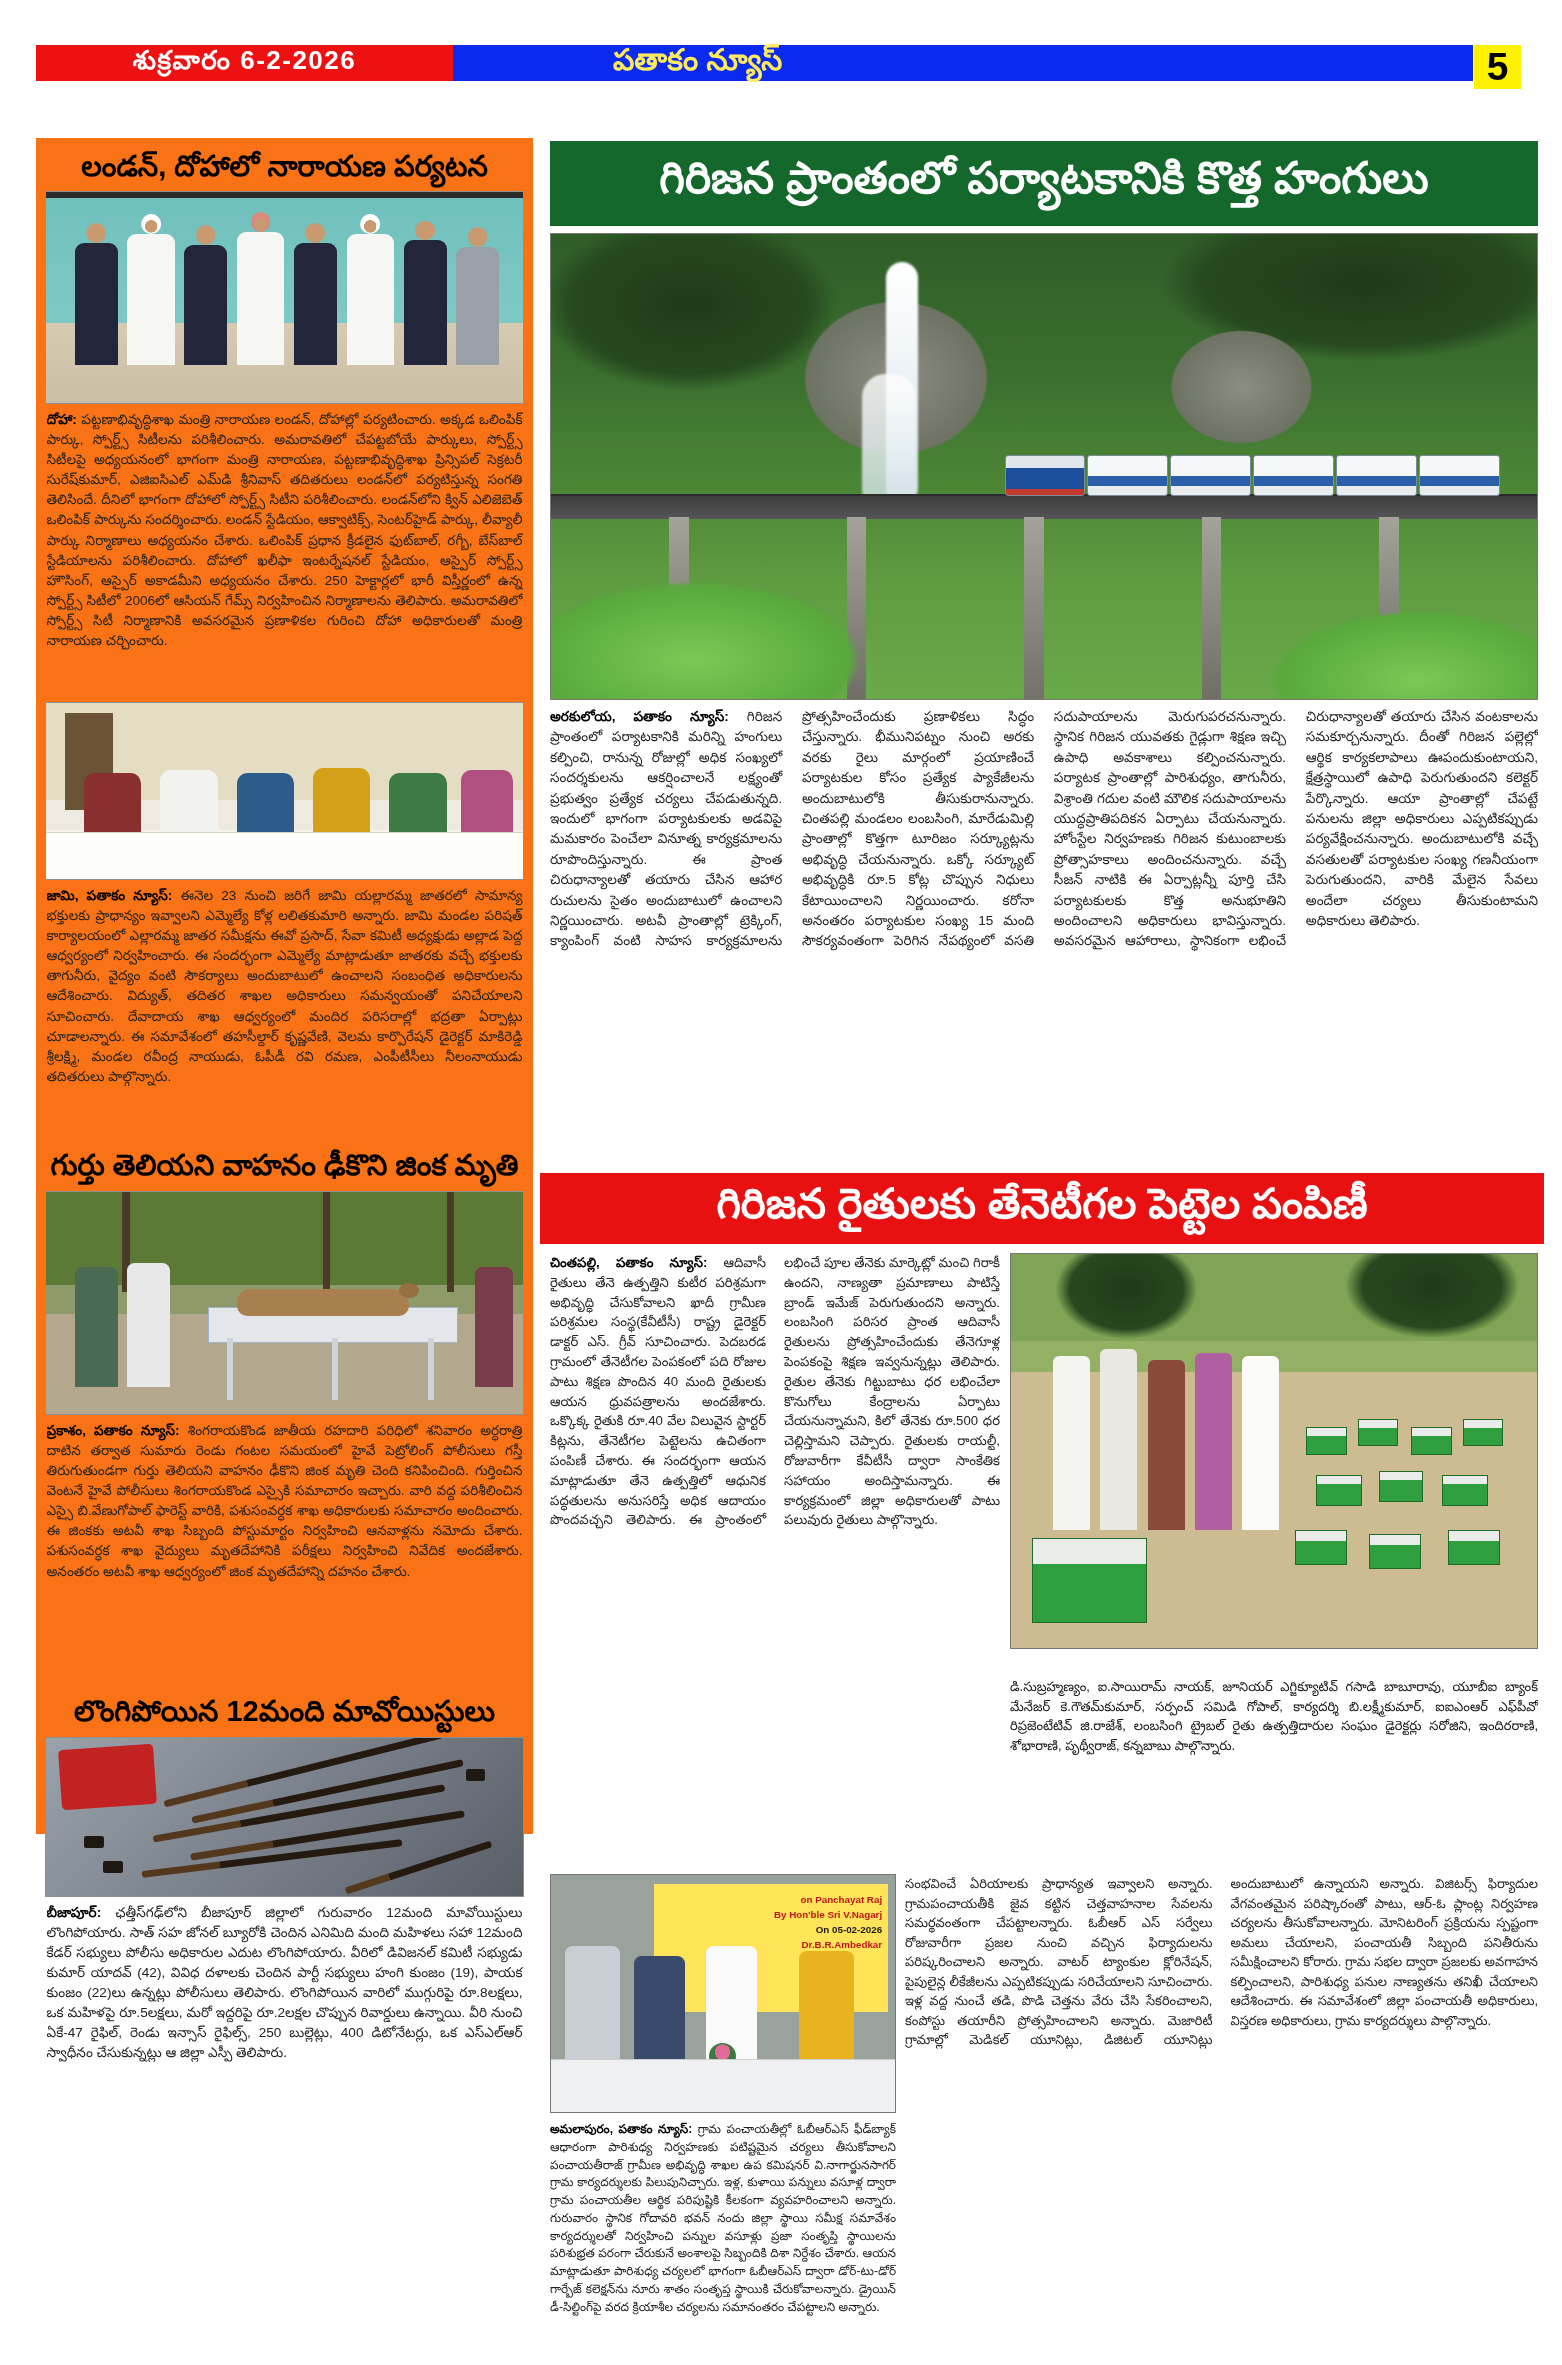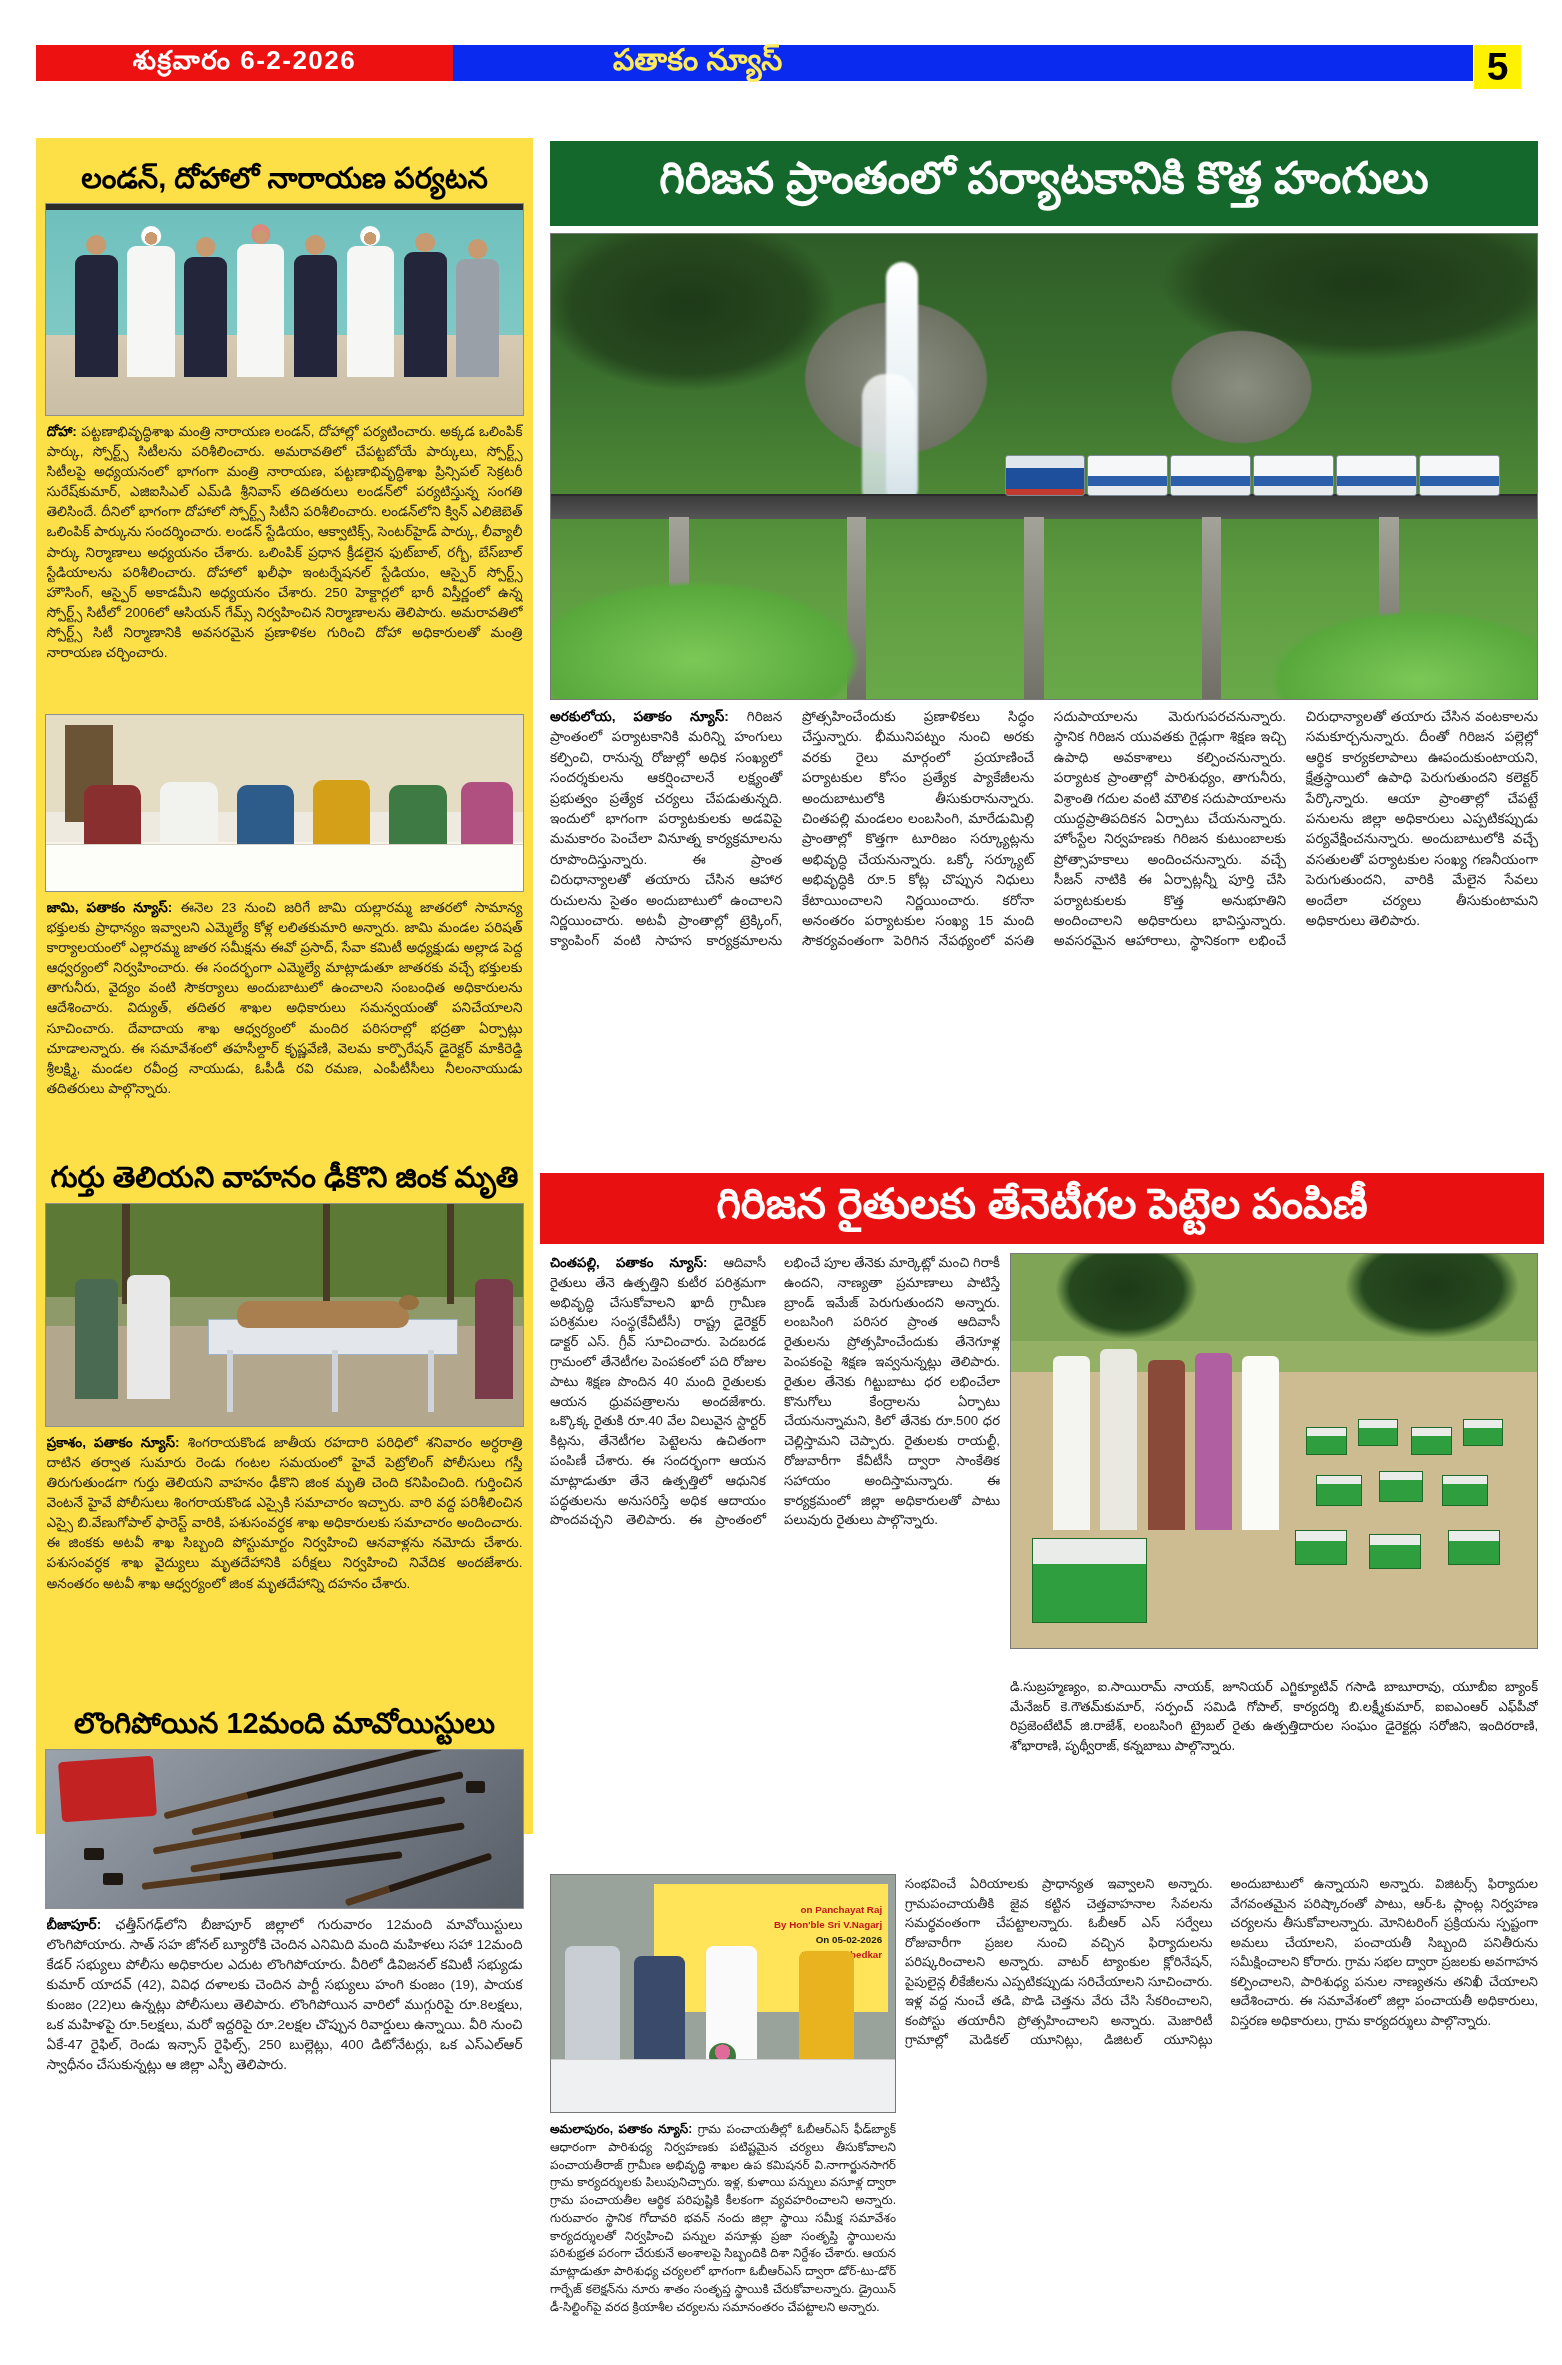--- a/index.html
+++ b/index.html
@@ -11,22 +11,22 @@
            display:flex;align-items:flex-start;justify-content:center;}
   .hdr-red span{color:#ffffff;font-weight:bold;font-size:26px;letter-spacing:1.5px;}
   .hdr-blue{position:absolute;left:453px;top:45px;width:1020px;height:36px;background:#0b2af0;
             display:flex;align-items:center;}
   .hdr-blue span{color:#ffe95c;font-weight:bold;font-size:30px;margin-left:160px;}
   .hdr-page{position:absolute;left:1474px;top:45px;width:47px;height:44px;background:#fff200;
             display:flex;align-items:center;justify-content:center;}
   .hdr-page span{color:#000;font-weight:bold;font-size:39px;}
 
   
-  .left-col{position:absolute;left:36px;top:138px;width:497px;height:1696px;background:#fde047;
-            box-sizing:border-box;padding:18px 9px;}
+  .left-col{position:absolute;left:36px;top:138px;width:497px;height:1696px;background:#f97316;
+            box-sizing:border-box;padding:6px 9px;}
   .article h2{margin:4.5px 0 7.6px 0;text-align:center;font-size:29px;line-height:1.2;color:#000;font-weight:bold;}
   .article .body{margin:6px 1.5px 0 1.5px;font-size:13.6px;line-height:1.48;text-align:justify;color:#222;overflow:hidden;}
   .dl{font-weight:bold;color:#000;}
   .ph{position:relative;overflow:hidden;border:0.8px solid #8f8f8f;box-sizing:border-box;}
 
   .a1-body{height:292px;} .a2-body{height:258px;} .a3-body{height:269px;} .a4-body{height:313px;}
 
   
   .p-doha{height:213px;background:linear-gradient(180deg,#2b2b2b 0,#2b2b2b 6px,#6fc0bd 6px,#7fc9c5 62%,#d6cab2 62%,#cabfa6 100%);}
   .fig{position:absolute;border-radius:9px 9px 0 0;}
@@ -83,21 +83,21 @@
          background:linear-gradient(180deg,#7fa455 0 22%,#94b065 22% 30%,#cdbb92 30% 100%);}
   .beebox{position:absolute;background:#2f9e3f;border:0.8px solid #1c6b28;}
   .beebox:before{content:"";position:absolute;left:0;right:0;top:0;height:30%;background:#e9ece9;}
   .honey-cap{position:absolute;left:1010px;top:1657px;width:528px;height:121px;overflow:hidden;
              font-size:13px;line-height:1.5;text-align:justify;color:#111;margin-top:20px;}
 
   .hl-dark{position:absolute;left:550px;top:1802px;width:988px;height:63px;display:flex;align-items:center;justify-content:center;}
   .hl-dark span{color:#121220;font-weight:bold;font-size:41px;white-space:nowrap;}
 
   .p-sanit{position:absolute;left:550px;top:1874px;width:346px;height:239px;border:0.8px solid #777;box-sizing:border-box;overflow:hidden;background:#9aa39b;}
-  .banner{position:absolute;left:30%;top:4%;right:2%;height:54%;background:#ffe359;padding:19px 6px;box-sizing:border-box;}
+  .banner{position:absolute;left:30%;top:4%;right:2%;height:54%;background:#ffe359;padding:9px 6px;box-sizing:border-box;}
   .banner div{font-size:9.8px;font-weight:bold;color:#c01818;line-height:1.5;text-align:right;}
   .banner div:nth-child(3){color:#1a1a1a;}
   .sanit-table{position:absolute;left:0;right:0;bottom:0;height:22%;background:#eef0f2;border-top:1.5px solid #ccc;}
   .bouquet{position:absolute;left:46%;bottom:18%;width:27px;height:26px;background:radial-gradient(circle at 50% 35%,#e06a9a 35%,#3e7a3e 36%);border-radius:50%;}
   .sanit-under{position:absolute;left:550px;top:2121px;width:346px;height:227px;overflow:hidden;
                font-size:12px;line-height:1.48;text-align:justify;color:#222;}
   .sanit-right{position:absolute;left:905px;top:1874px;width:633px;height:473px;overflow:hidden;
                column-count:2;column-gap:18px;font-size:13px;line-height:1.5;text-align:justify;color:#222;}
 </style>
 </head>

